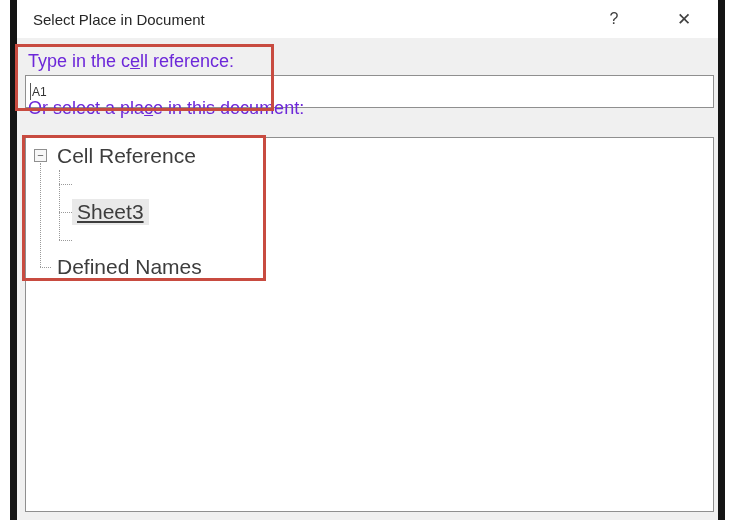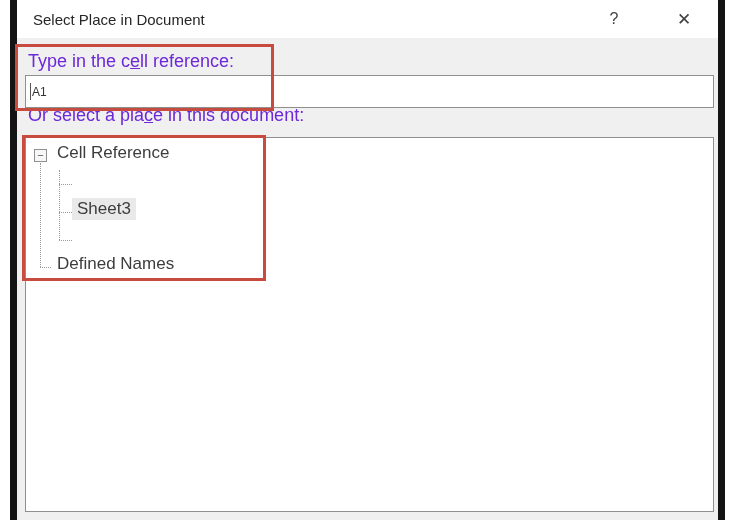--- a/index.html
+++ b/index.html
@@ -33,21 +33,21 @@
     background:transparent;border:none;padding:0;
     font-family:"Liberation Sans", sans-serif;
   }
   .btn-help{left:580px;}
   .btn-close{left:650px;font-size:17px;}
   .field-label{
     position:absolute;left:11px;
     font-size:18px;color:#6d28d9;
   }
   .label-cellref{top:51px;}
-  .label-place{top:105px;}
+  .label-place{top:98px;}
   .accel{text-decoration:underline;}
   .text-input{
     position:absolute;left:8px;top:75px;
     width:687px;height:31px;
     background:#ffffff;
     border:1px solid #8f8f8f;
     display:flex;align-items:center;
     font-size:12px;color:#333333;
   }
   .caret{
@@ -57,27 +57,27 @@
   .listbox{
     position:absolute;left:8px;top:137px;
     width:687px;height:373px;
     background:#ffffff;
     border:1px solid #8f8f8f;
     overflow:hidden;
   }
   .tree{position:absolute;left:0;top:0;right:0;bottom:0;}
   .tree-row{
     position:absolute;height:28px;
-    display:flex;align-items:flex-start;
-    font-size:17px;color:#3d3d3d;
+    display:flex;align-items:center;
+    font-size:21px;color:#3d3d3d;
     white-space:nowrap;
   }
   .row-0{top:4px;left:26px;}
   .row-1{top:32px;left:46px;}
-  .row-2{top:60px;left:46px;}
+  .row-2{top:60px;left:46px;text-decoration:underline;}
   .row-3{top:88px;left:46px;}
   .row-4{top:115px;left:26px;}
   .tree-label{padding:1px 5px;}
   .tree-label.selected{background:#e9e9e9;}
   .expander{
     position:absolute;left:8px;top:11px;
     width:13px;height:13px;
     background:#f7f7f7;
     border:1px solid #8f8f8f;
     display:flex;align-items:center;justify-content:center;

